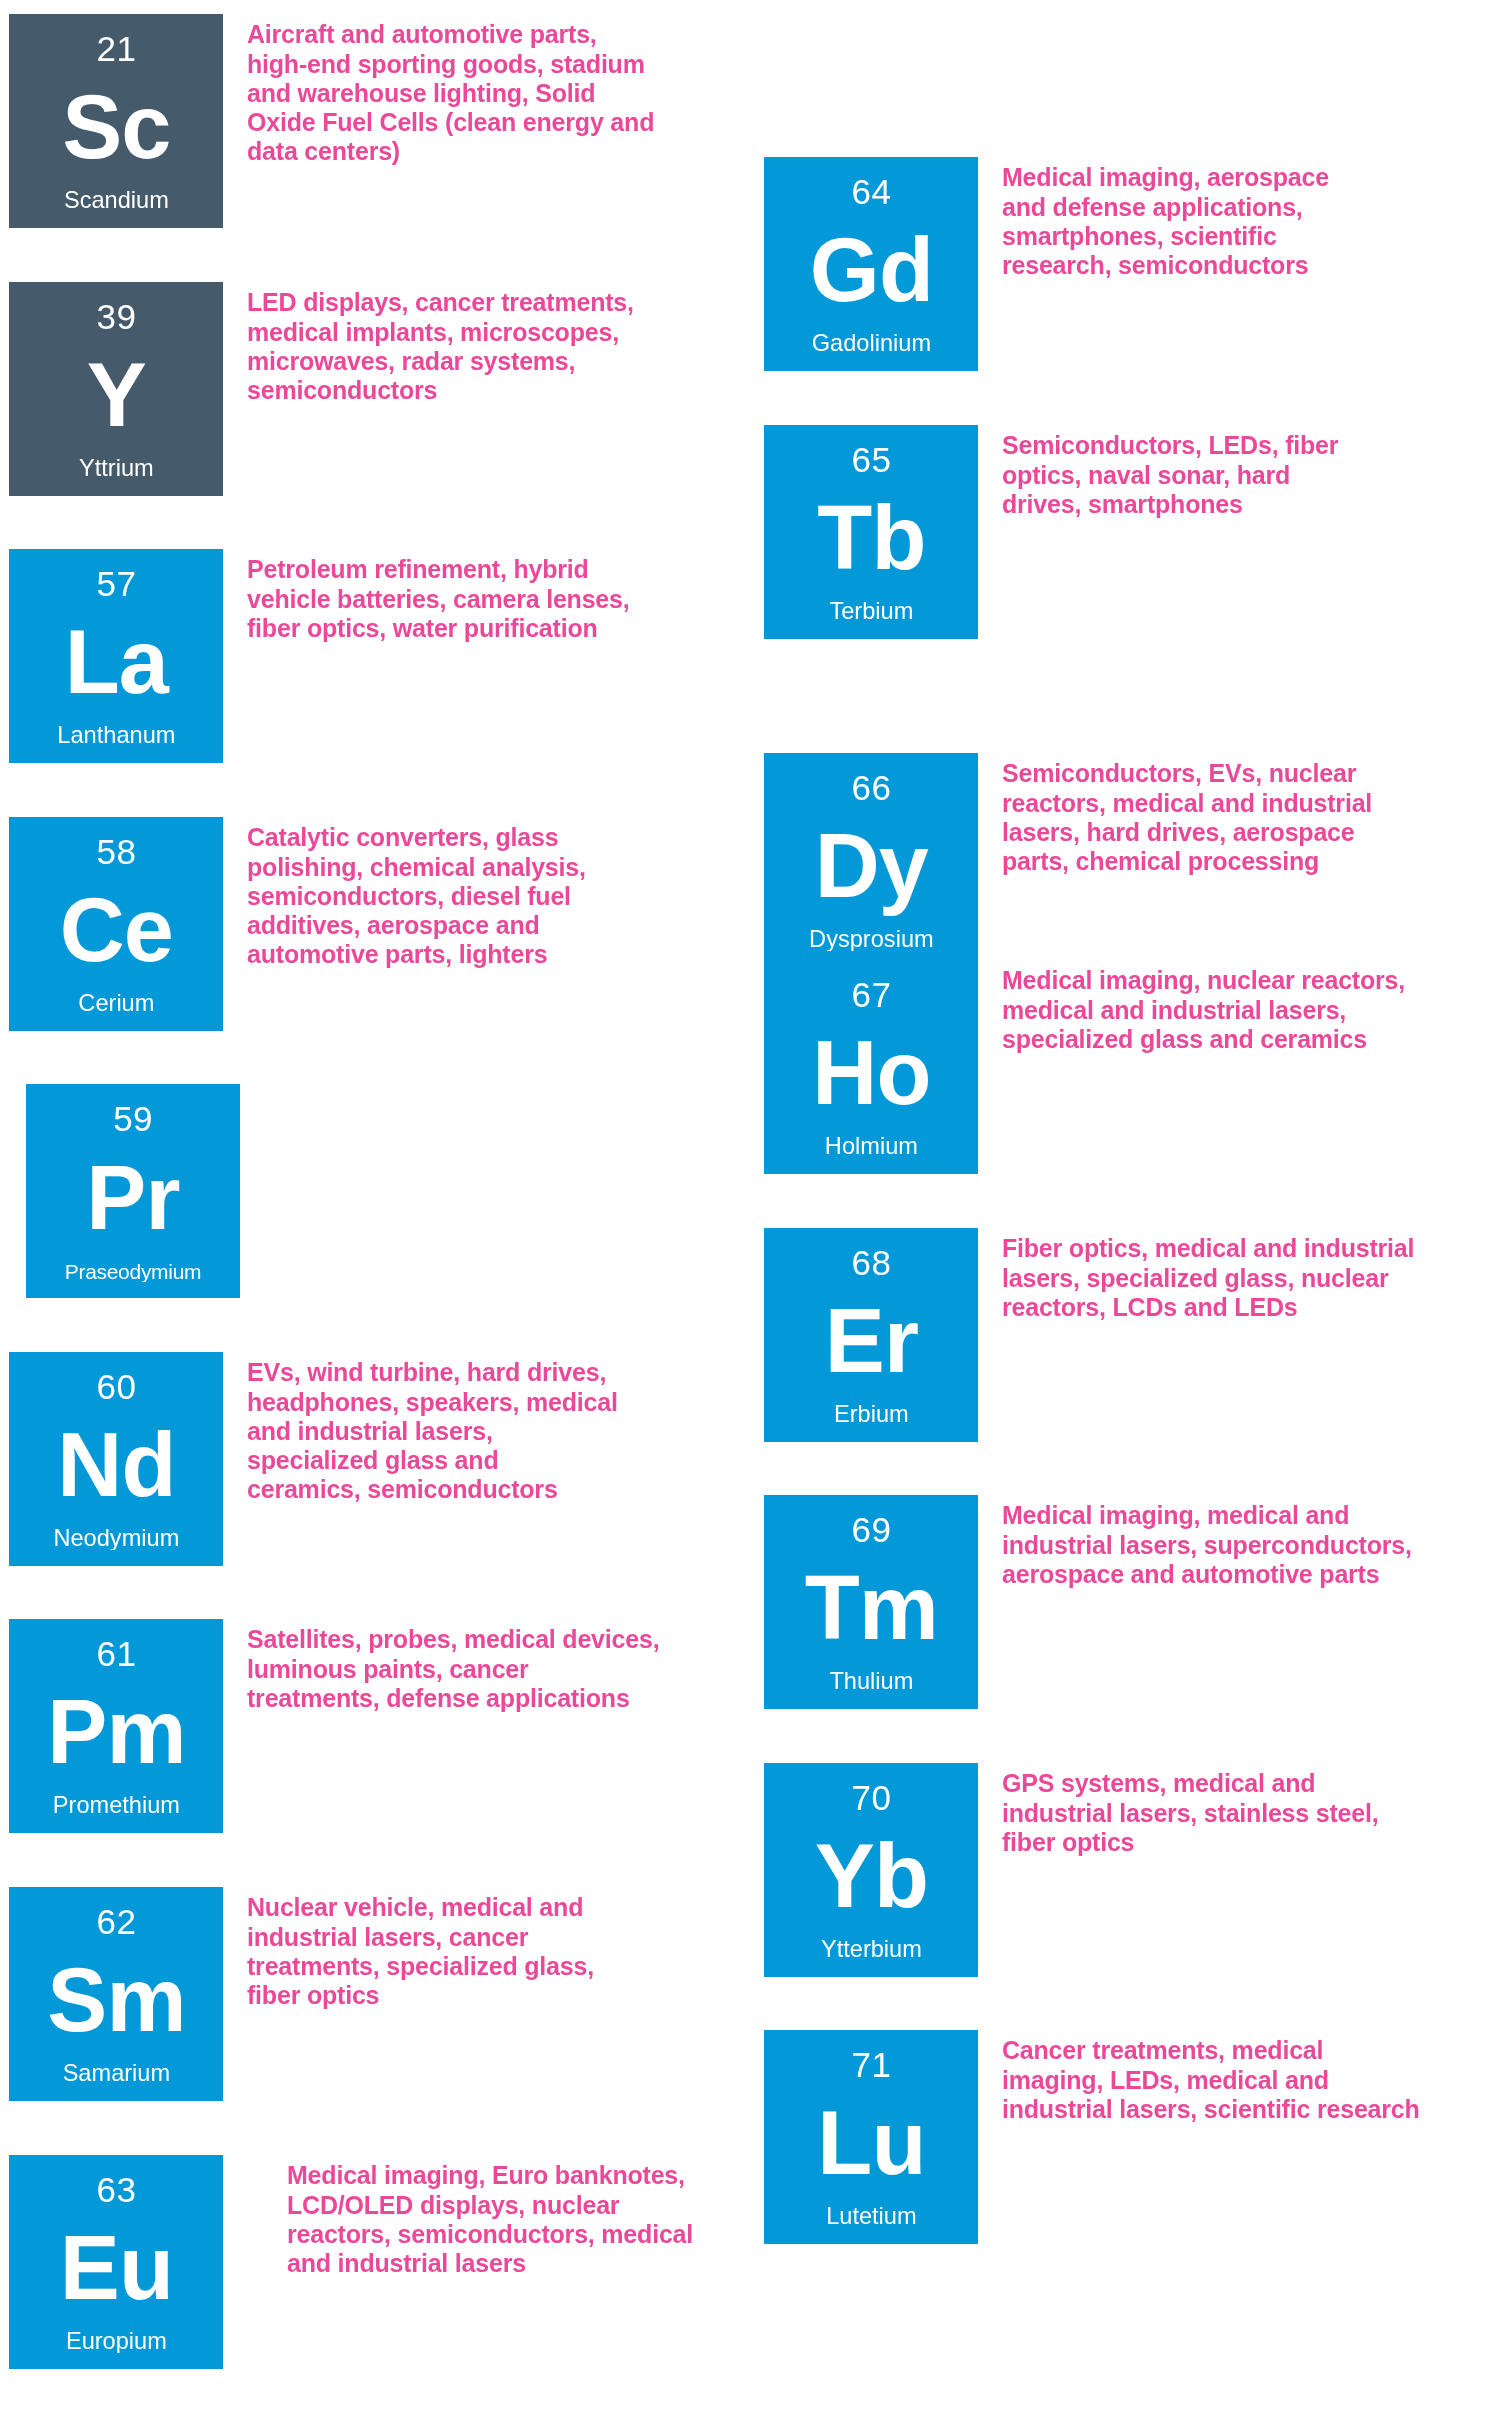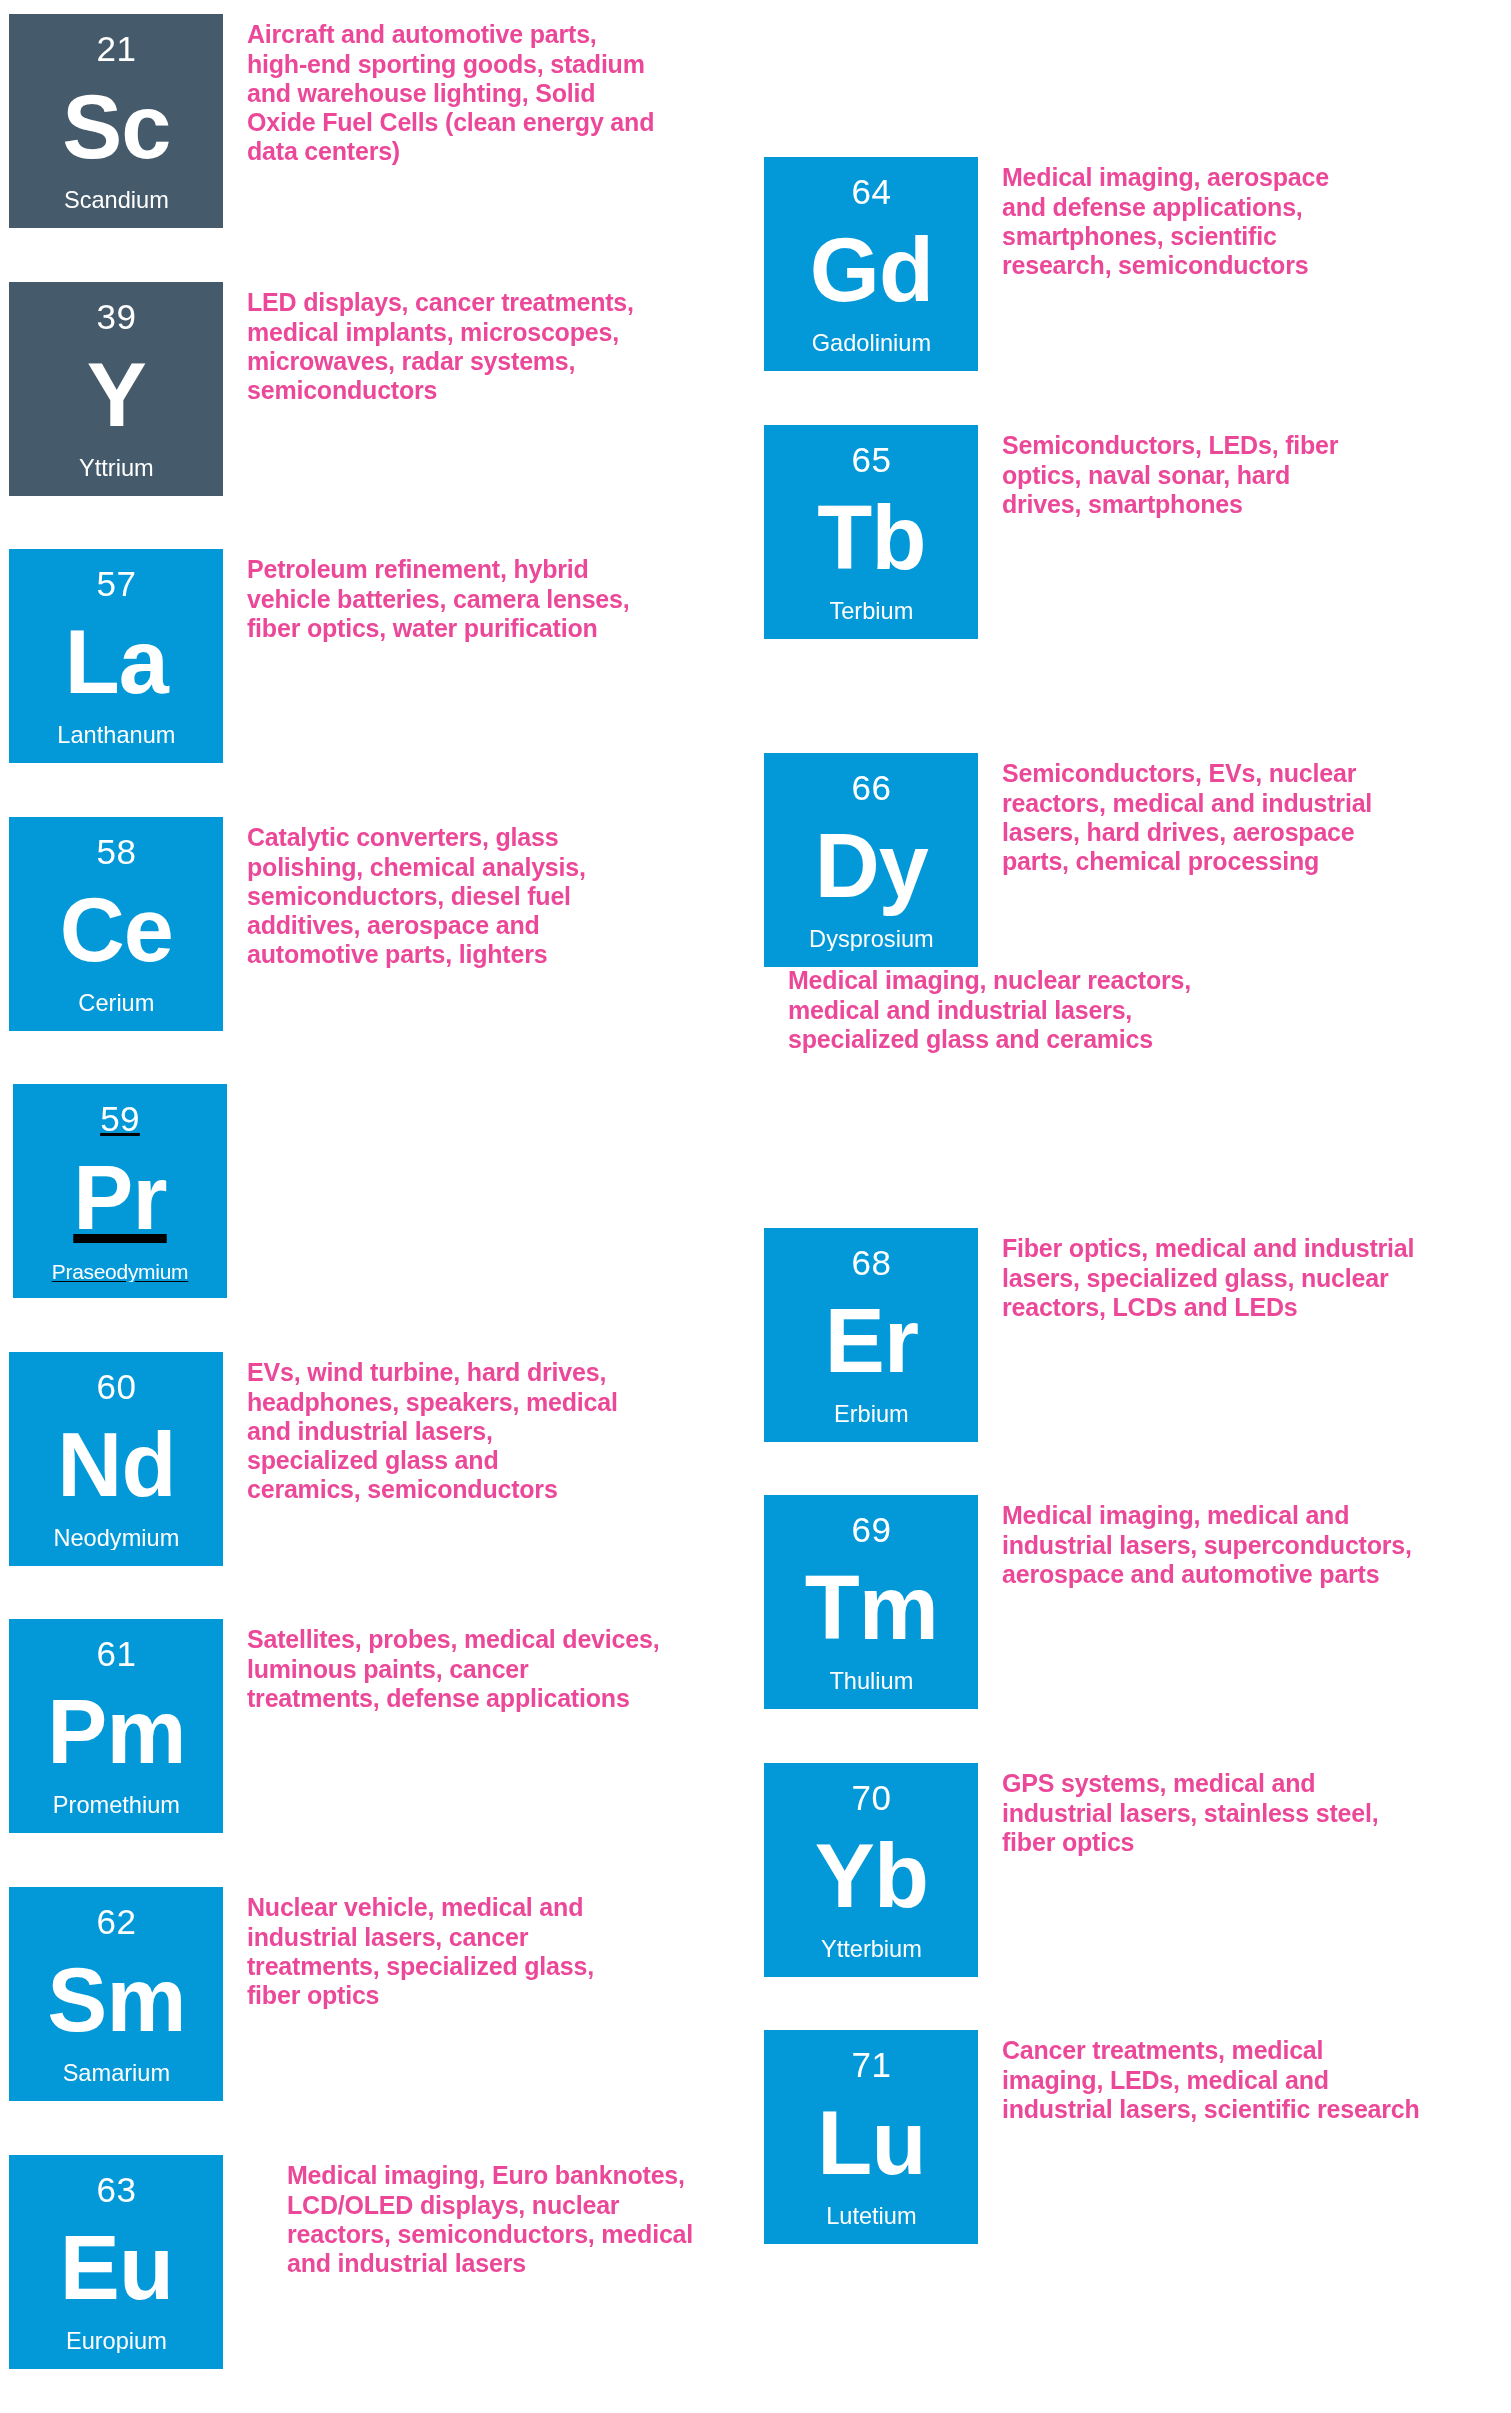--- a/index.html
+++ b/index.html
@@ -147,21 +147,21 @@
           <div class="tile-number">58</div>
           <div class="tile-symbol">Ce</div>
           <div class="tile-name">Cerium</div>
         </div>
         <div class="usage">Catalytic converters, glass
 polishing, chemical analysis,
 semiconductors, diesel fuel
 additives, aerospace and
 automotive parts, lighters</div>
       </div>
-      <div class="entry" style="top: 1084px; left: 13px; text-decoration: underline;">
+      <div class="entry" style="top: 1084px; left: 26px;">
         <div class="tile blue">
           <div class="tile-number">59</div>
           <div class="tile-symbol">Pr</div>
           <div class="tile-name long">Praseodymium</div>
         </div>
       </div>
       <div class="entry" style="top: 1352px; left: 9.4px;">
         <div class="tile blue">
           <div class="tile-number">60</div>
           <div class="tile-symbol">Nd</div>
@@ -233,20 +233,25 @@
           <div class="tile-number">66</div>
           <div class="tile-symbol">Dy</div>
           <div class="tile-name">Dysprosium</div>
         </div>
         <div class="usage">Semiconductors, EVs, nuclear
 reactors, medical and industrial
 lasers, hard drives, aerospace
 parts, chemical processing</div>
       </div>
       <div class="entry" style="top: 960px; left: 9.4px;">
+        <div class="tile blue">
+          <div class="tile-number">67</div>
+          <div class="tile-symbol">Ho</div>
+          <div class="tile-name">Holmium</div>
+        </div>
         <div class="usage">Medical imaging, nuclear reactors,
 medical and industrial lasers,
 specialized glass and ceramics</div>
       </div>
       <div class="entry" style="top: 1228px; left: 9.4px;">
         <div class="tile blue">
           <div class="tile-number">68</div>
           <div class="tile-symbol">Er</div>
           <div class="tile-name">Erbium</div>
         </div>

